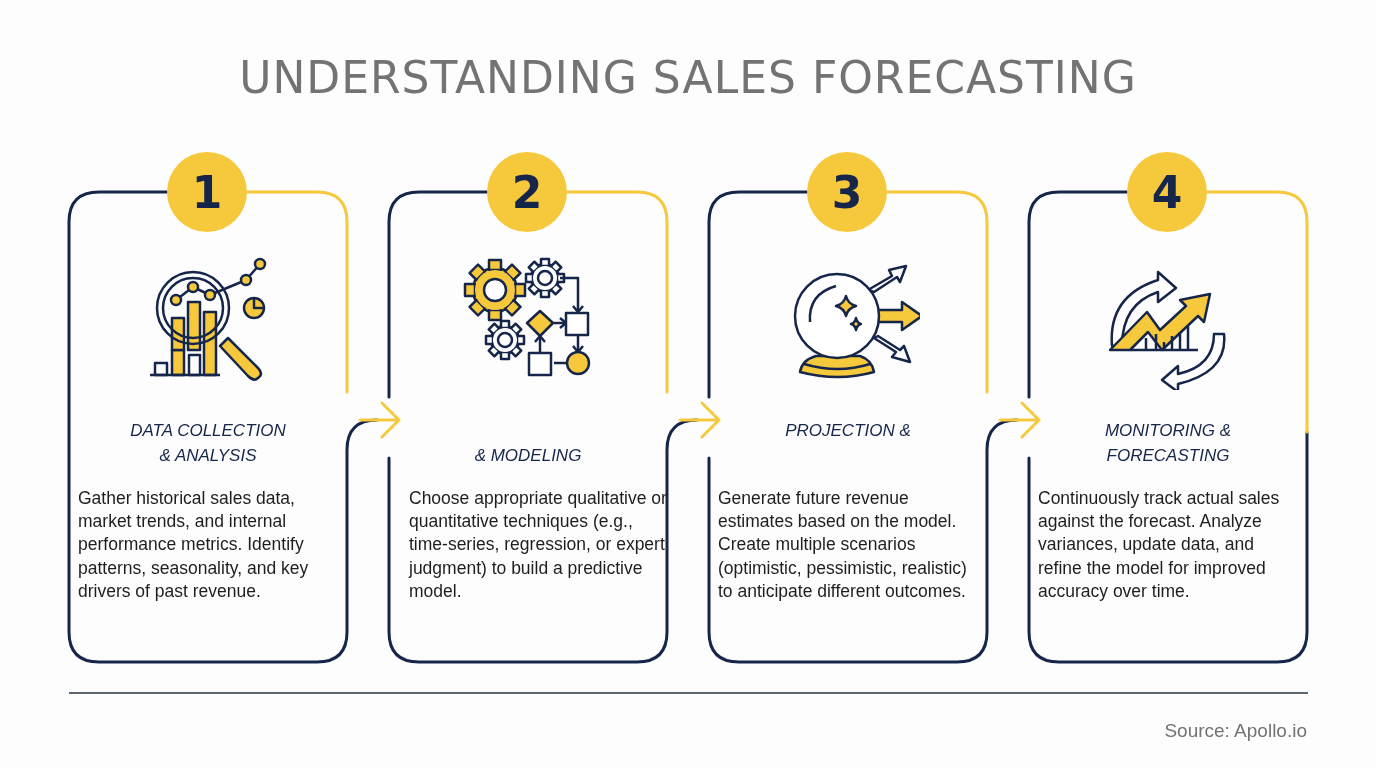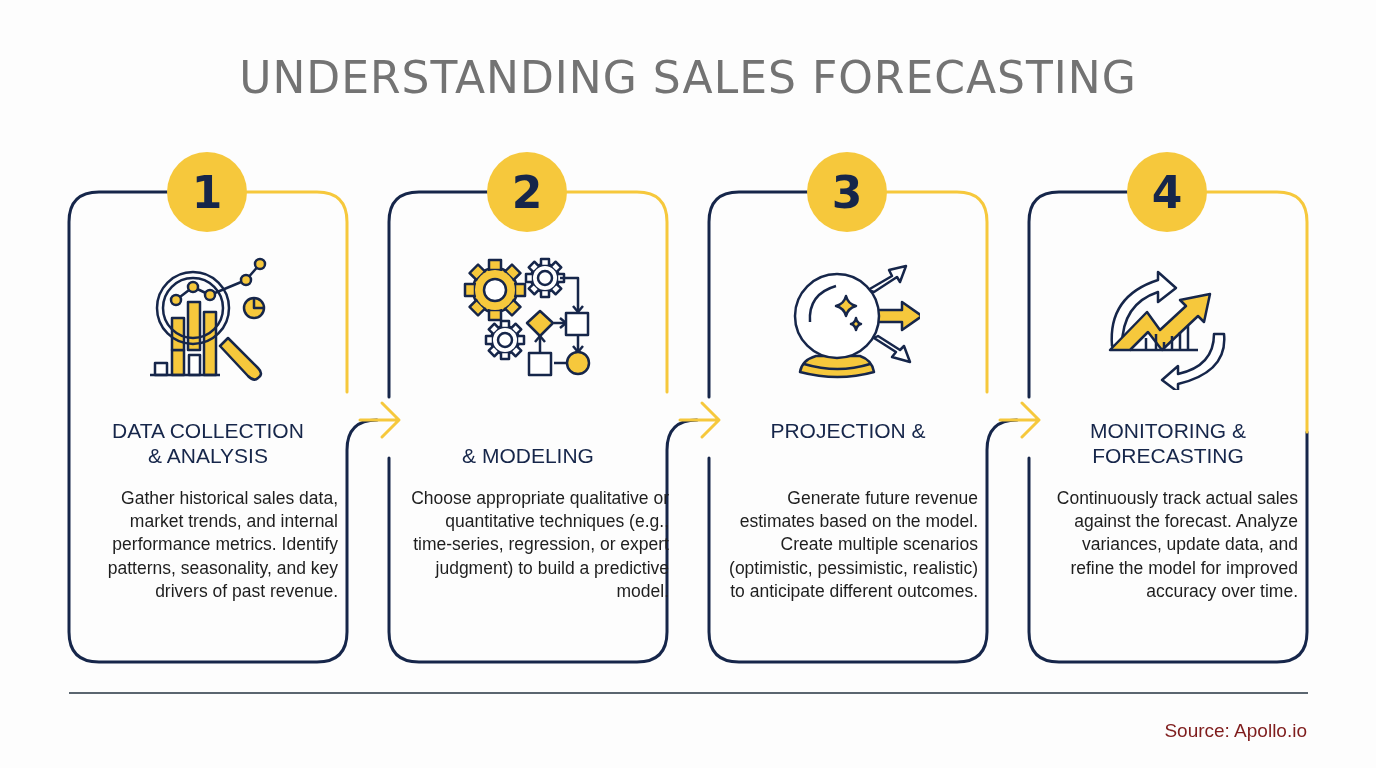--- a/index.html
+++ b/index.html
@@ -1,24 +1,24 @@
 <!DOCTYPE html>
 <html><head>
 <meta charset="utf-8">
 <style>
   html, body { margin:0; padding:0; }
   body { width:1376px; height:768px; background:#fdfdfd; position:relative; overflow:hidden; font-family:"Liberation Sans", "DejaVu Sans", sans-serif; color:#1b2a47; }
   .title { position:absolute; left:0; top:52px; width:1376px; text-align:center; font-family:"DejaVu Sans", sans-serif; font-size:44px; letter-spacing:1px; color:#737373; font-weight:normal; margin:0; }
   svg.frame { position:absolute; left:0; top:0; }
   .badge { position:absolute; width:80px; height:80px; border-radius:50%; background:#f6c83c; display:flex; align-items:center; justify-content:center; font-family:"DejaVu Sans", sans-serif; font-weight:bold; font-size:44px; color:#16264a; }
   .card-icon { position:absolute; width:140px; height:140px; }
-  .card-title { position:absolute; width:260px; text-align:center; font-size:21px; line-height:25px; color:#16264a; font-weight:normal; margin:0; }
-  .card-desc { position:absolute; width:260px; text-align:right; font-size:17.5px; line-height:23.2px; color:#1e1e1e; margin:0; }
+  .card-title { position:absolute; width:260px; text-align:center; font-size:17px; line-height:25px; color:#16264a; font-weight:normal; margin:0;font-style:italic; }
+  .card-desc { position:absolute; width:260px; text-align:left; font-size:17.5px; line-height:23.2px; color:#1e1e1e; margin:0; }
   .rule { position:absolute; left:69px; top:692px; width:1239px; height:2px; background:#5b6670; }
-  .source { position:absolute; right:69px; top:720px; font-size:19px; color:#7f1d1d; }
+  .source { position:absolute; right:69px; top:720px; font-size:19px; color:#737373; }
 </style>
 </head>
 <body>
 
 <h1 class="title">UNDERSTANDING SALES FORECASTING</h1>
 
 <svg class="frame" width="1376" height="768">
   <g fill="none" stroke-width="3" stroke-linecap="round">
 
     <path d="M167 192 H99 Q69 192 69 222 V632 Q69 662 99 662 H317 Q347 662 347 632 V450 Q347 420 377 420" stroke="#16264a"></path>

